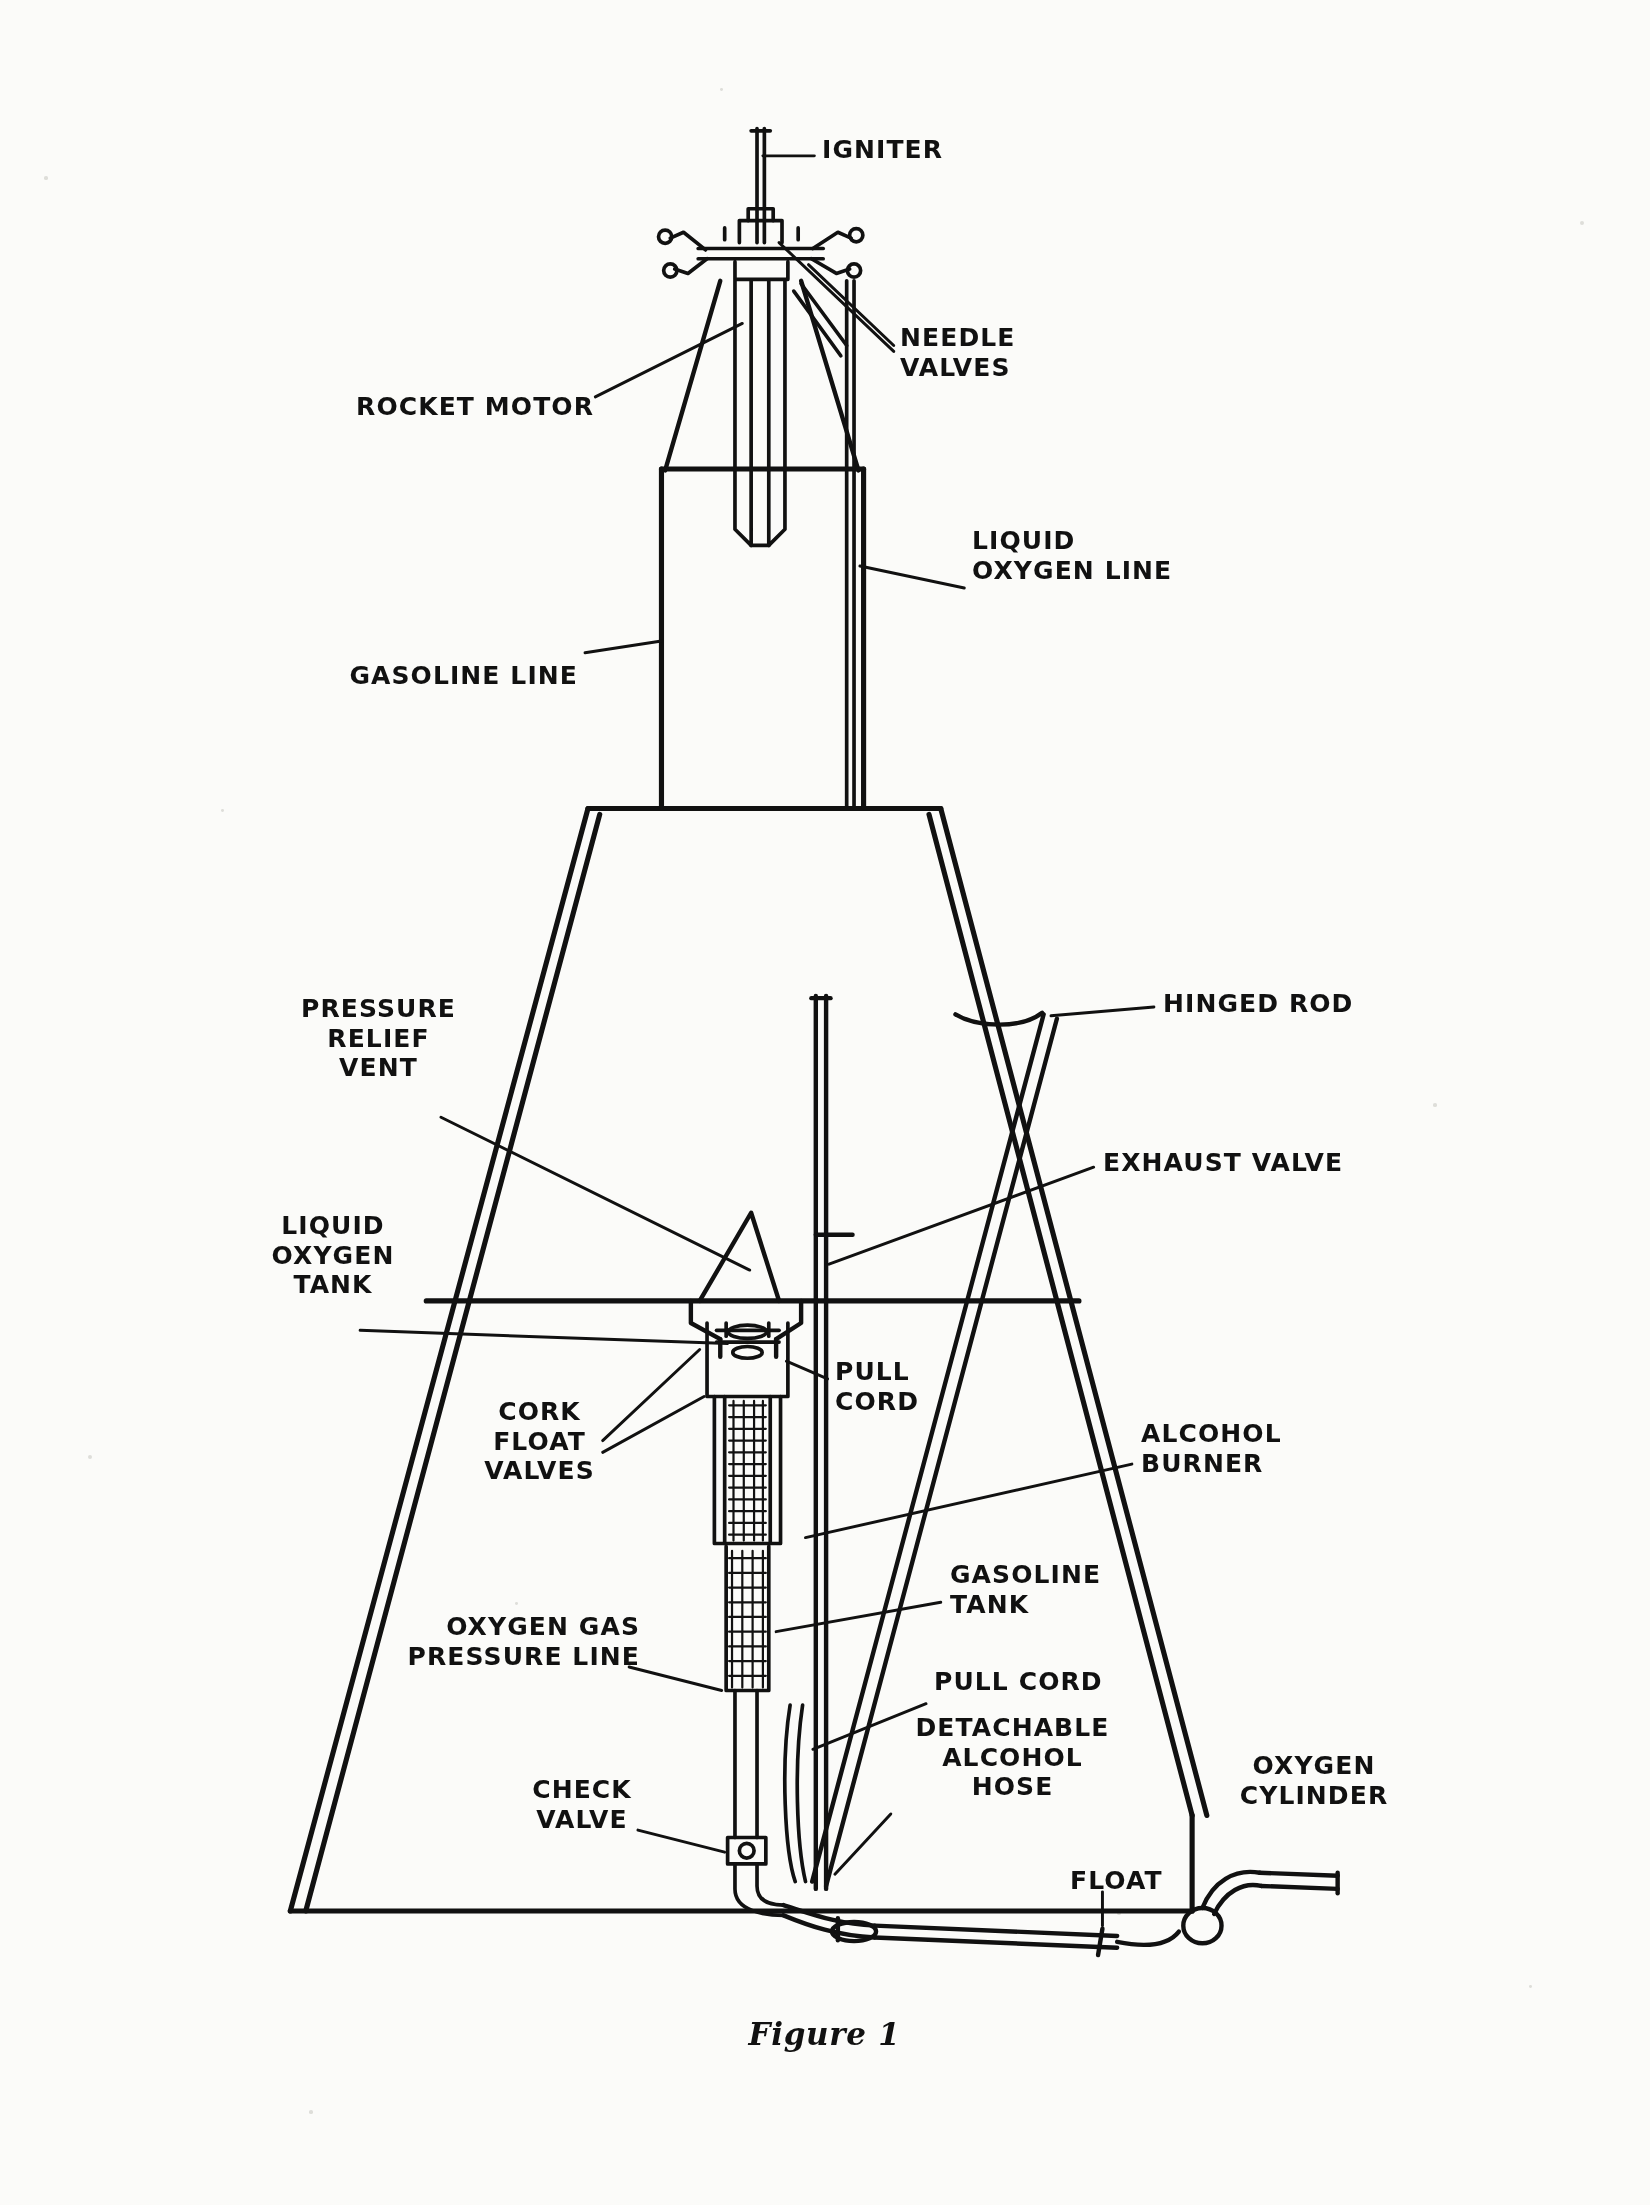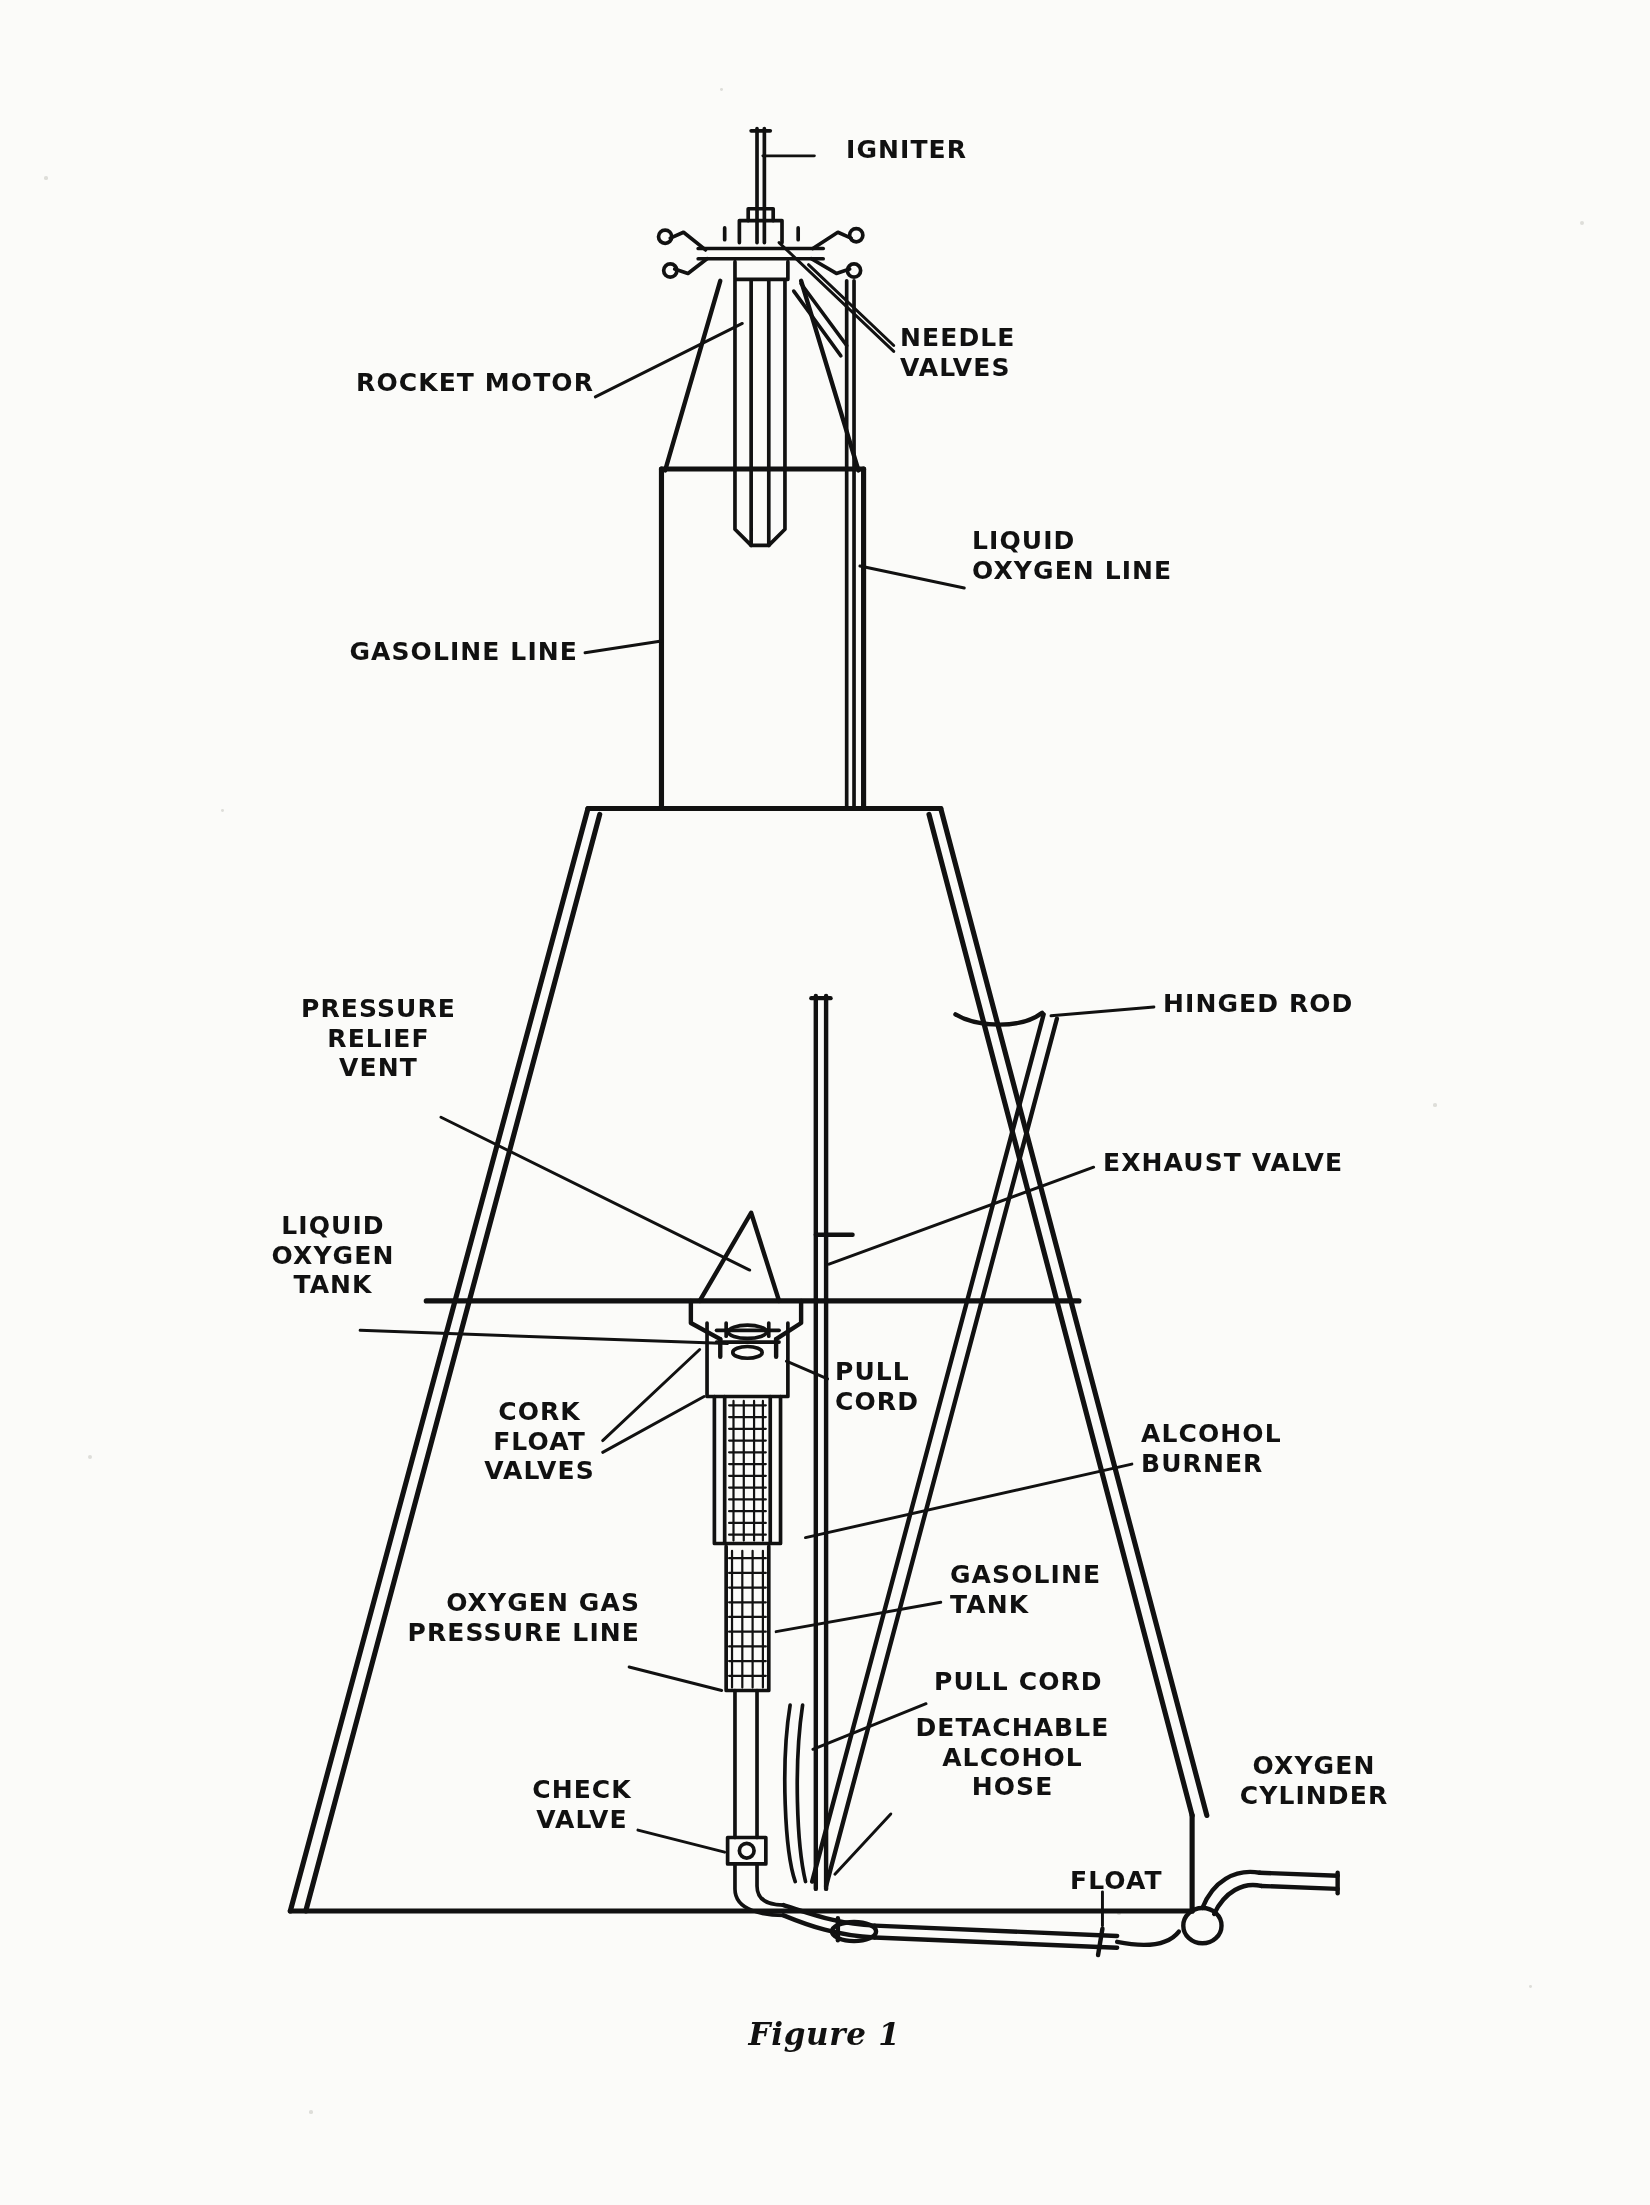--- a/index.html
+++ b/index.html
@@ -34,21 +34,21 @@
   .lbl {
     position: absolute;
     font-family: "DejaVu Sans", sans-serif;
     font-weight: bold;
     color: #111111;
     letter-spacing: 1.1px;
     line-height: 1.18;
     white-space: pre-line;
     font-size: 25px;
   }
-  .lbl.right { text-align: right; }
+  .lbl.right { text-align: right; margin-top: 24px; }
   .lbl.center { text-align: center; }
   .caption {
     position: absolute;
     font-family: "DejaVu Serif", serif;
     font-style: italic;
     font-weight: bold;
     color: #111111;
     text-align: center;
     letter-spacing: 0.7px;
   }
@@ -262,21 +262,21 @@
 
         <path d="M 1212 2468 L 1136 2550"></path>
 
         <path d="M 868 2490 L 986 2520"></path>
 
         <path d="M 1500 2574 L 1500 2620"></path>
       </g>
     </g>
   </svg>
 
-  <div class="lbl" style="left:822px; top:135px;margin-left:24px;">IGNITER</div>
+  <div class="lbl" style="left:822px; top:135px;">IGNITER</div>
   <div class="lbl" style="left:900px; top:323px;">NEEDLE
 VALVES</div>
   <div class="lbl right" style="left:278px; top:368px; width:316px;">ROCKET MOTOR</div>
   <div class="lbl" style="left:972px; top:526px;">LIQUID
 OXYGEN LINE</div>
   <div class="lbl right" style="left:269px; top:637px; width:309px;">GASOLINE LINE</div>
   <div class="lbl center" style="left:272px; top:994px; width:213px;">PRESSURE
 RELIEF
 VENT</div>
   <div class="lbl" style="left:1163px; top:989px;">HINGED ROD</div>

